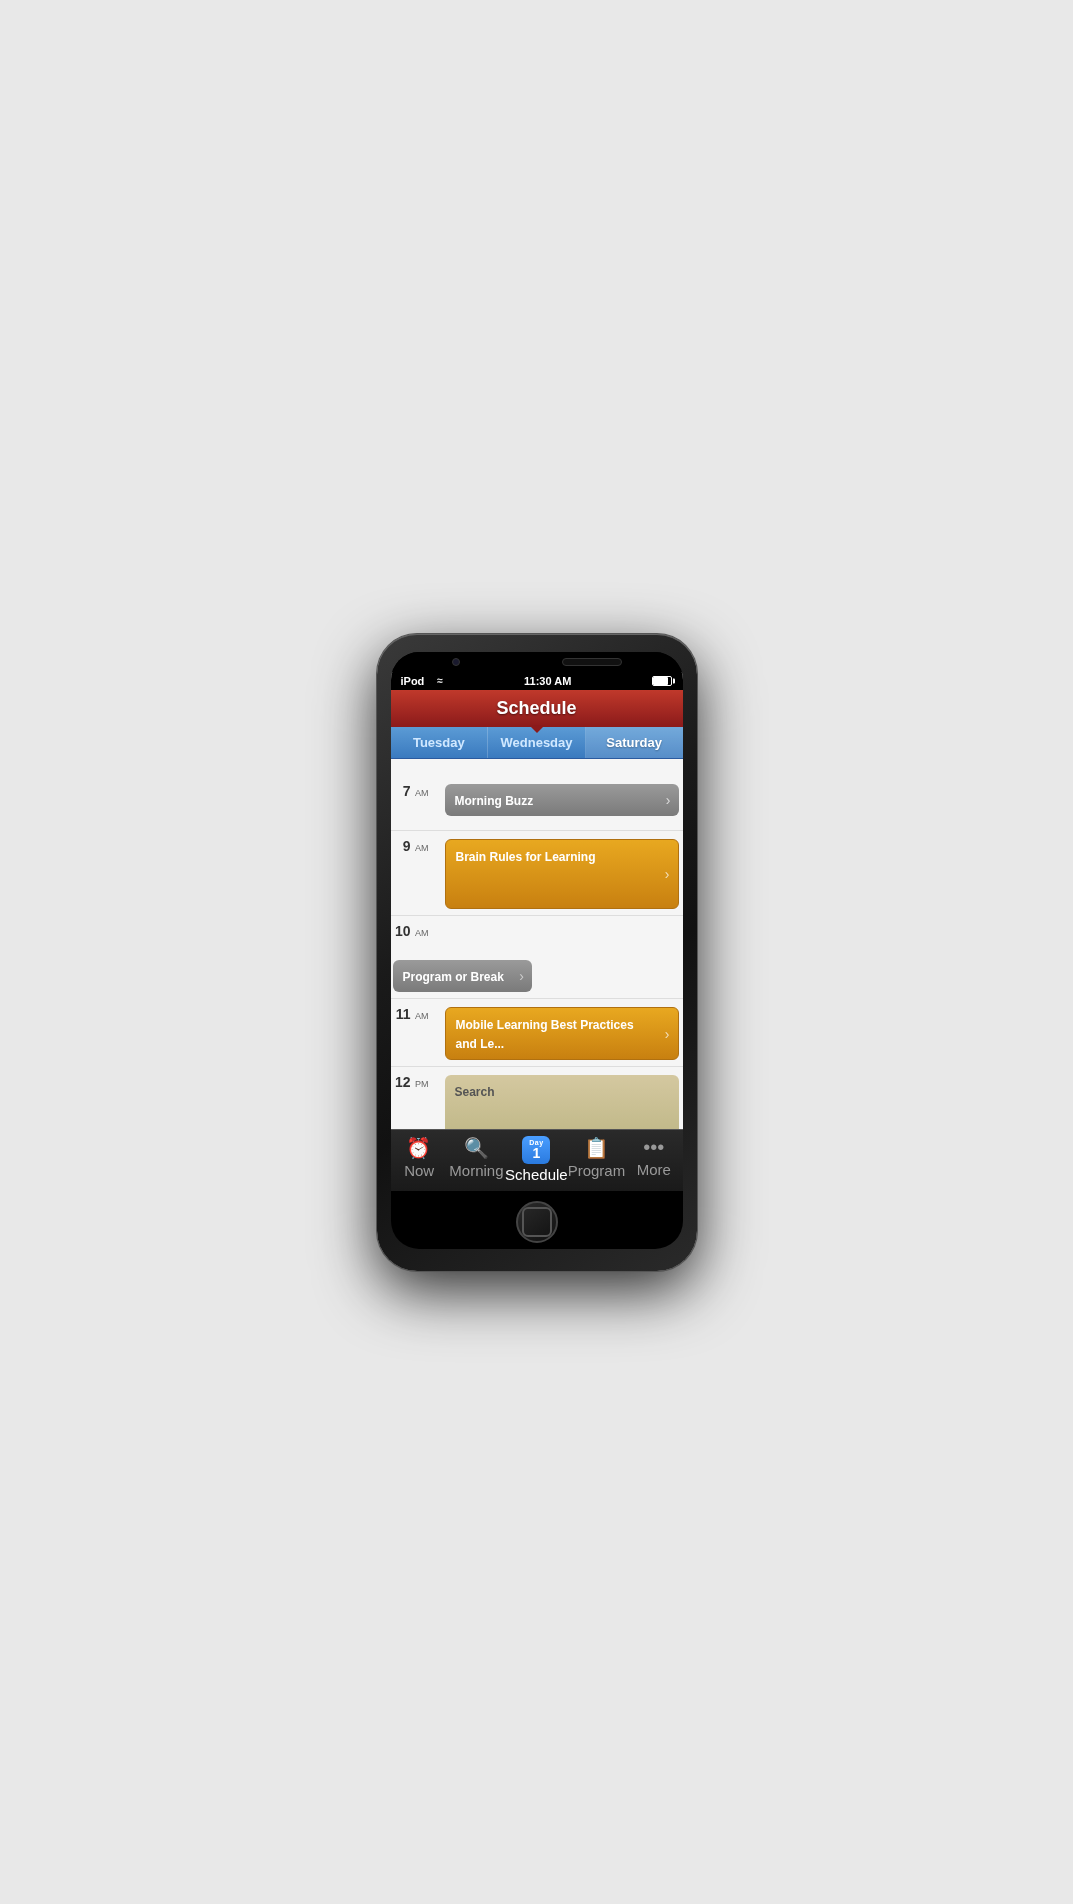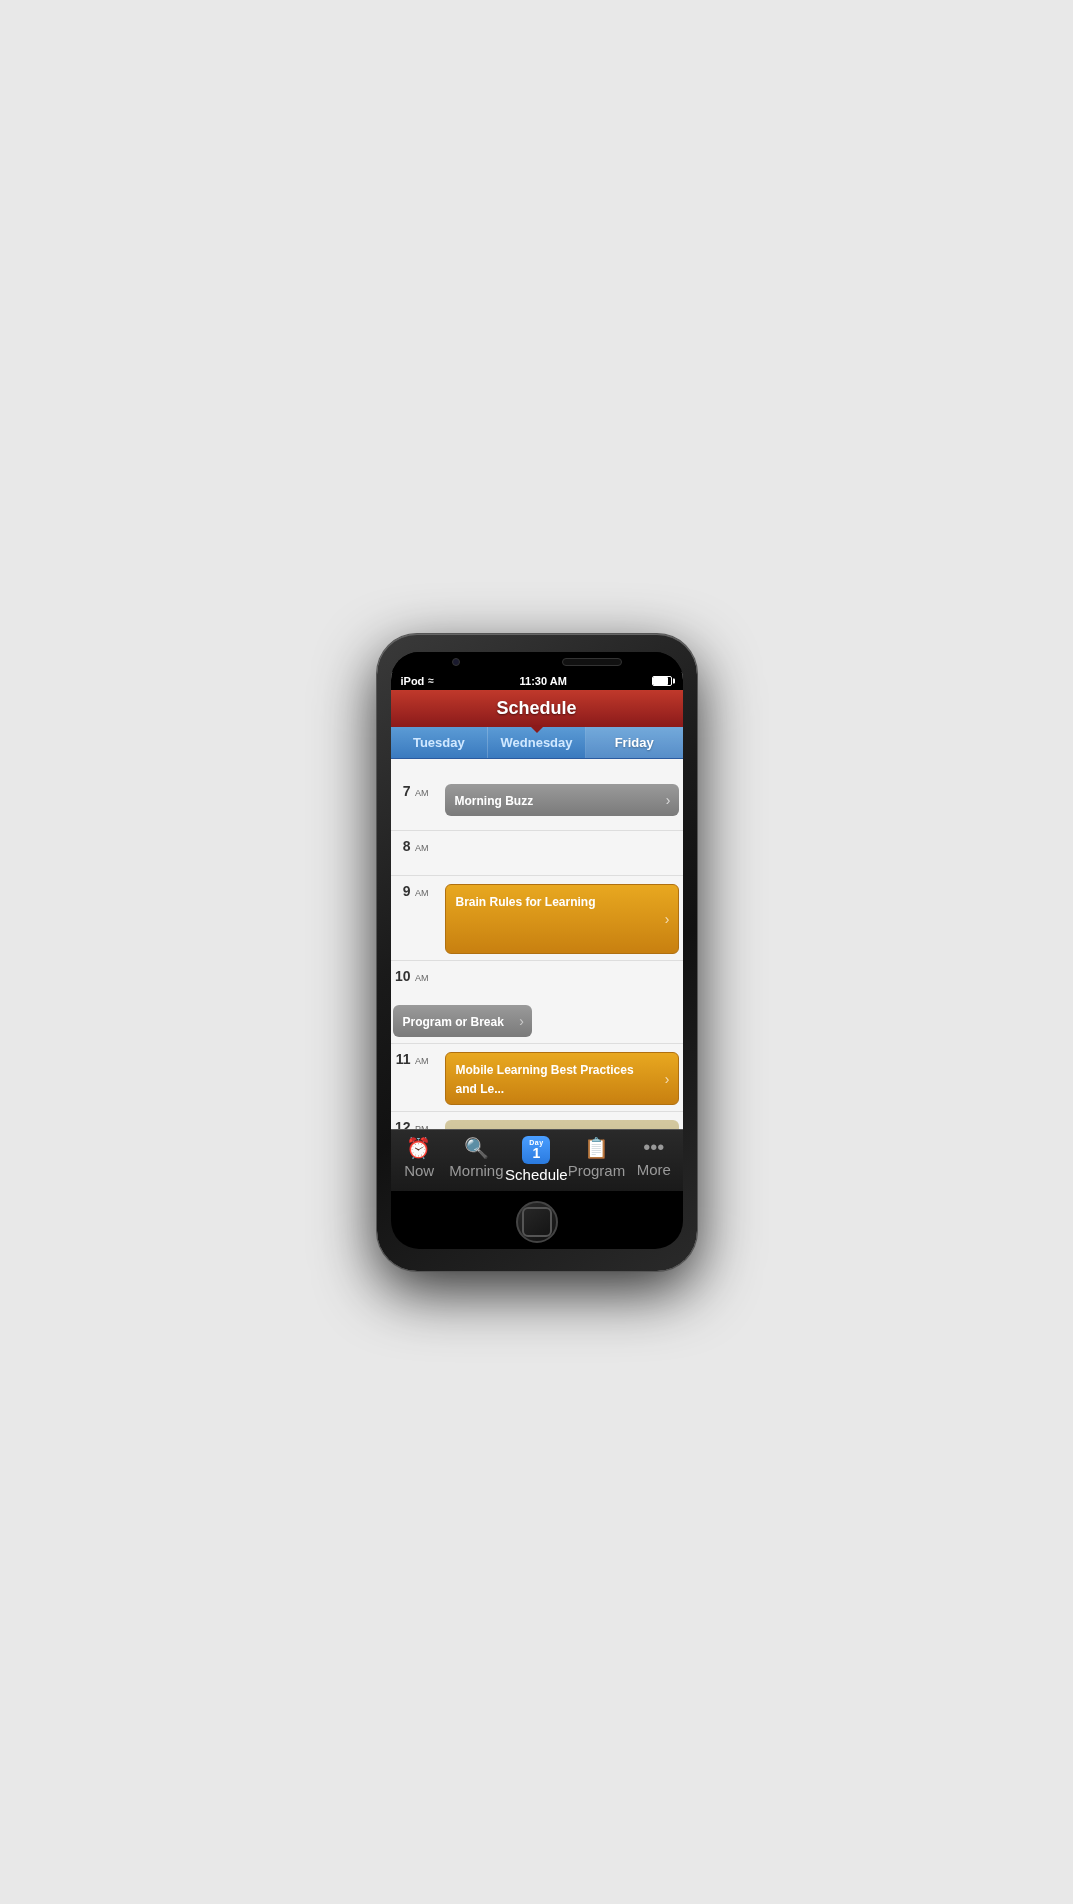--- a/index.html
+++ b/index.html
@@ -70,21 +70,21 @@
       justify-content: space-between;
       align-items: center;
       padding: 3px 10px;
       font-size: 11px;
       font-weight: 600;
     }
 
     .status-left {
       display: flex;
       align-items: center;
-      gap: 4px;
+      gap: 13px;
     }
 
     .wifi-icon { font-size: 10px; }
     .battery-icon {
       width: 20px;
       height: 10px;
       border: 1.5px solid #fff;
       border-radius: 2px;
       position: relative;
       display: inline-block;
@@ -352,21 +352,21 @@
       </div>
 
       <div class="day-tabs">
         <div class="day-tab">
           <span>Tuesday</span>
         </div>
         <div class="day-tab">
           <span>Wednesday</span>
         </div>
         <div class="day-tab active">
-          <span>Friday</span>
+          <span>Saturday</span>
         </div>
       </div>
 
       <div class="schedule-content">
 
         <div class="time-row" style="min-height:55px;margin-top:17px;">
           <div class="time-label">
             <span class="time-number">7</span>
             <span class="time-period">AM</span>
           </div>
@@ -374,28 +374,20 @@
             <div style="width:1px; height:100%; background:#ccc; margin:0 auto;"></div>
           </div>
           <div class="event-area">
             <div class="event-block event-gray" style="margin-top:4px;">
               <span class="event-text">Morning Buzz</span>
               <span class="chevron">›</span>
             </div>
           </div>
         </div>
 
-        <div class="time-row" style="min-height:45px;">
-          <div class="time-label">
-            <span class="time-number">8</span>
-            <span class="time-period">AM</span>
-          </div>
-          <div style="width:10px; padding-top:12px; flex-shrink:0;"></div>
-          <div class="event-area"></div>
-        </div>
 
         <div class="time-row" style="min-height:80px;">
           <div class="time-label">
             <span class="time-number">9</span>
             <span class="time-period">AM</span>
           </div>
           <div style="width:10px; padding-top:12px; flex-shrink:0;"></div>
           <div class="event-area">
             <div class="event-block event-gold event-tall" style="margin-top:4px; min-height:70px;">
               <span class="event-text">Brain Rules for Learning</span>

